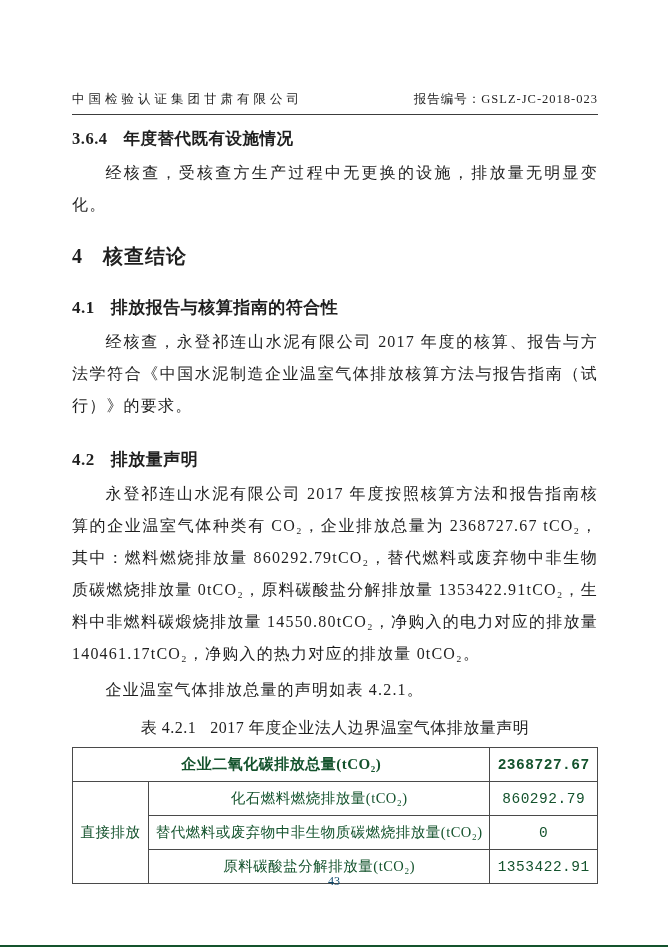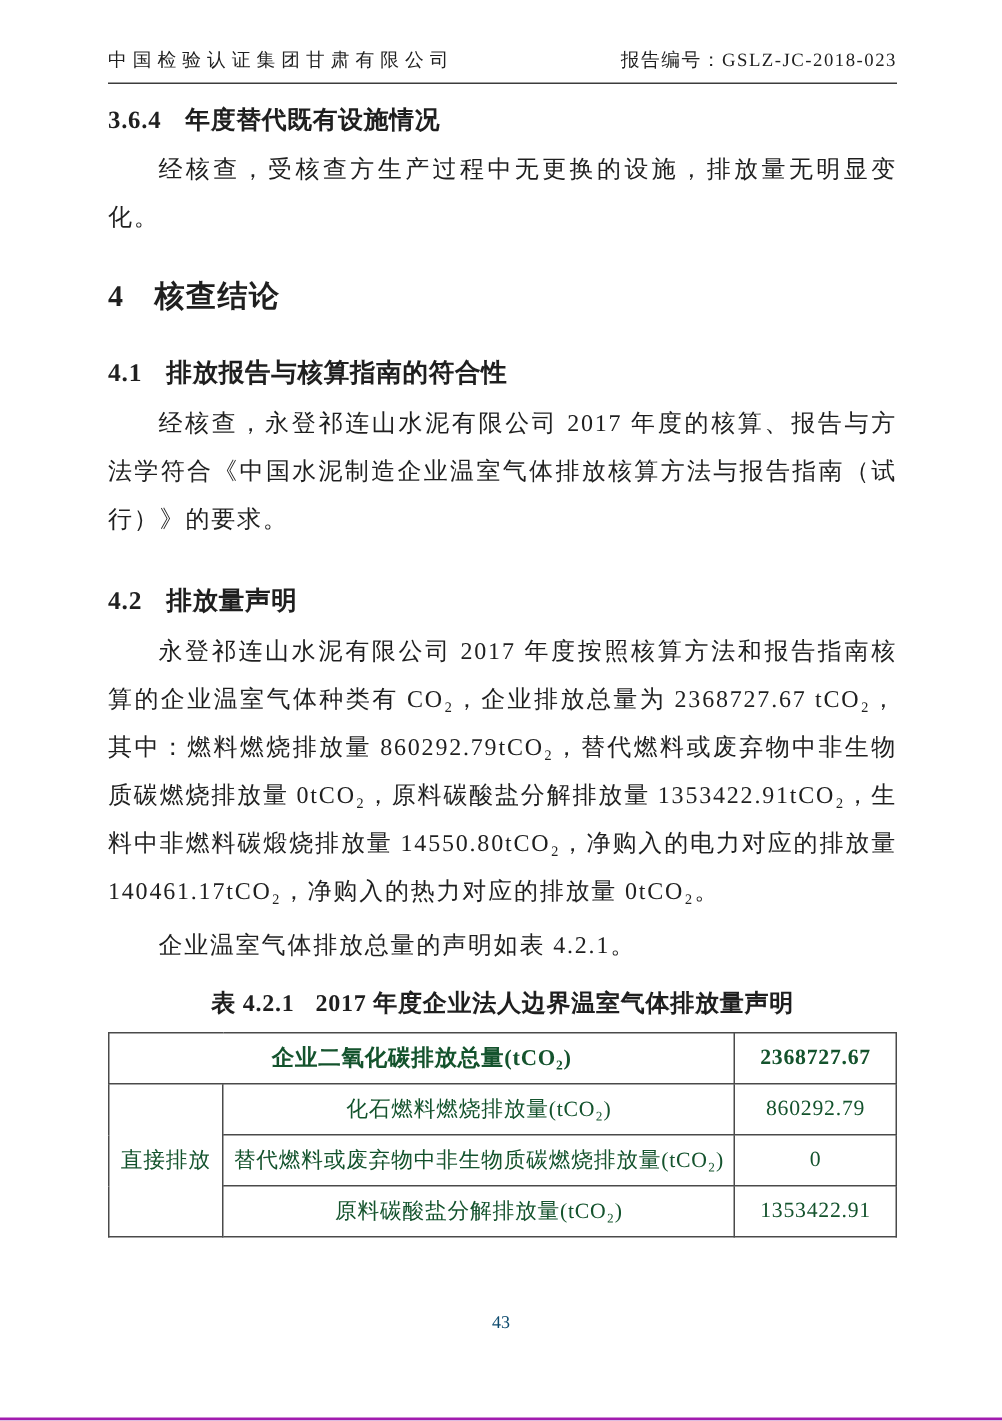--- a/index.html
+++ b/index.html
@@ -1,25 +1,25 @@
 <!DOCTYPE html>
 <html><head>
 <meta charset="utf-8">
 <style>
   html,body{margin:0;padding:0;background:#e8e8e8;}
   .page{
     position:relative;
     width:668px;height:947px;
     background:#ffffff;
     box-sizing:border-box;
-    padding:32px 70px 0 72px;
+    padding:91px 70px 0 72px;
     font-family:"Liberation Serif","DejaVu Serif",serif;
     color:#1f1f1f;
     overflow:hidden;
-    border-bottom:2px solid #a21caf;
+    border-bottom:2px solid #14532d;
   }
   
   .doc-header{
     display:flex;justify-content:space-between;align-items:flex-end;
     border-bottom:1.5px solid #3c3c3c;
     padding-bottom:6px;
     font-size:12.5px;
   }
   .doc-header .company{letter-spacing:4px;}
   .doc-header .report-no{letter-spacing:1px;text-align:center;}
@@ -33,21 +33,21 @@
   .para{
     font-size:16px;line-height:32px;
     text-align:justify;
     text-indent:2.1em;
     letter-spacing:1.2px;
     margin:7px 0 0 0;
   }
   .para.tight{margin-top:4px;}
   
   .tbl-caption{
-    text-align:center;font-weight:700;font-size:16px;
+    text-align:center;font-weight:400;font-size:16px;
     margin-top:12px;letter-spacing:.5px;
   }
   .tbl-caption .cap-num{margin-right:14px;}
   table.decl{
     width:100%;
     border-collapse:collapse;
     margin-top:8px;
     font-size:14.5px;
     color:#14532d;
   }
@@ -57,21 +57,21 @@
     vertical-align:middle;
     height:31px;
     padding:1px 4px;
     letter-spacing:.5px;
   }
   table.decl{border:1.5px solid #3a3a3a;}
   td.total-cell{font-weight:700;font-size:15px;}
   td.total-val{font-weight:700;}
   td.group-cell{width:14.5%;}
   td.label-cell{width:65%;}
-  td.value-cell{width:20.5%;}
+  td.value-cell{width:20.5%;font-family:Liberation Mono, monospace;}
   
   .page-footer{
     position:absolute;left:0;right:0;bottom:56px;
     text-align:center;font-size:12px;color:#0c4a6e;
   }
 </style>
 </head>
 <body>
 
 <div class="page">

